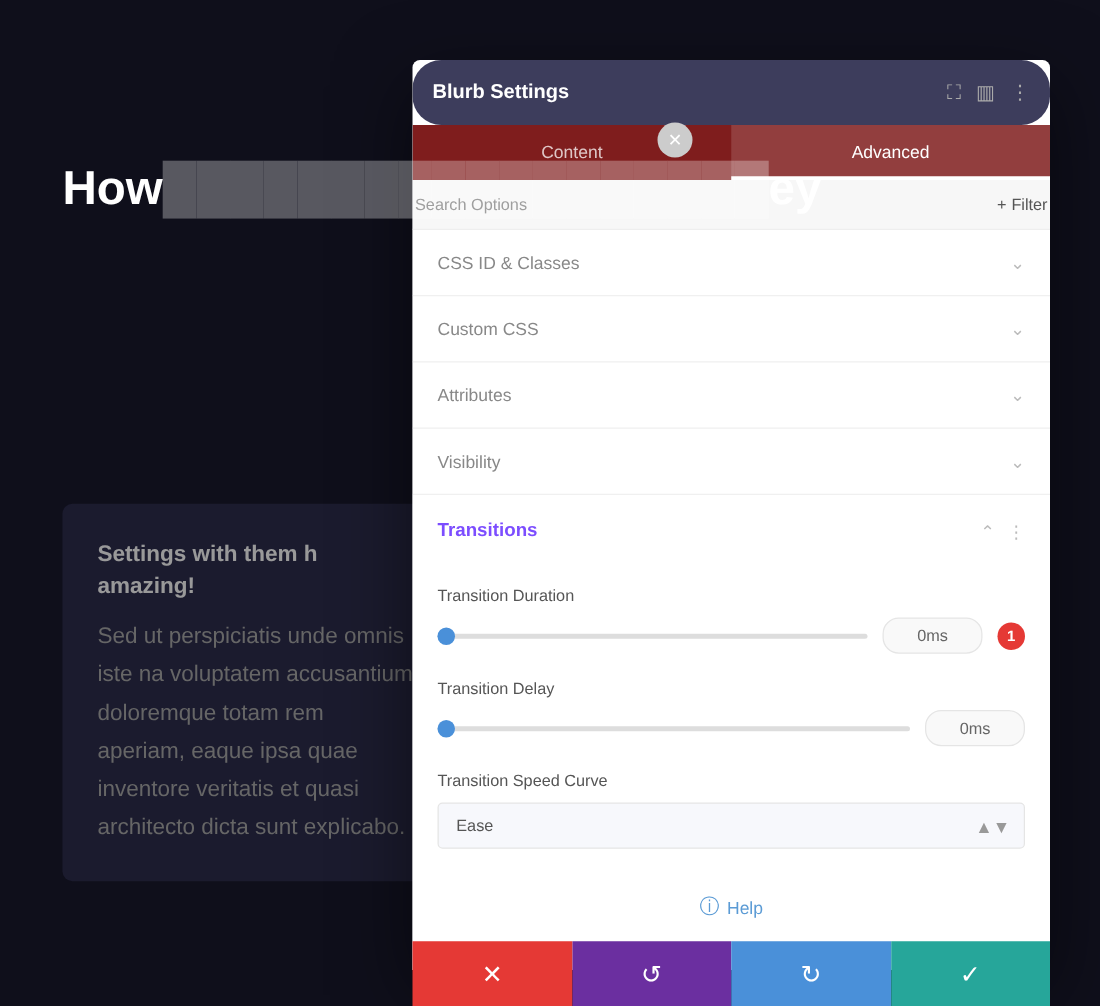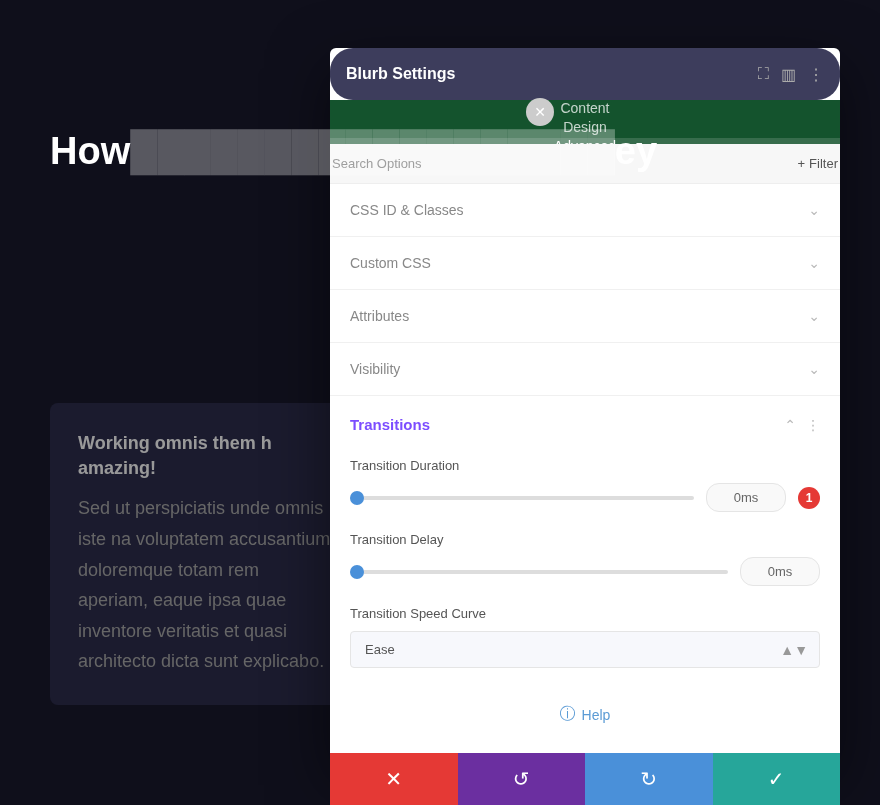--- a/index.html
+++ b/index.html
@@ -94,24 +94,23 @@
     .header-icon {
       color: #aaa;
       font-size: 16px;
       cursor: pointer;
       display: flex;
       align-items: center;
     }
 
     
     .panel-tabs {
-      background: #14532d;
+      background: #7f1d1d;
       display: flex;
       height: 44px;
-      flex-direction: column;
     }
 
     .tab {
       flex: 1;
       display: flex;
       align-items: center;
       justify-content: center;
       color: rgba(255,255,255,0.75);
       font-size: 14px;
       font-weight: 500;
@@ -193,21 +192,21 @@
     
     .transitions-section {
       padding: 20px 20px 24px;
       background: #fff;
     }
 
     .transitions-header {
       display: flex;
       align-items: center;
       justify-content: space-between;
-      margin-bottom: 25px;
+      margin-bottom: 36px;
     }
 
     .transitions-title {
       color: #7c4dff;
       font-size: 15px;
       font-weight: 600;
     }
 
     .transitions-icons {
       display: flex;
@@ -388,42 +387,41 @@
 <body>
 
 <div class="bg-content">
 </div>
 
 <div style="position:absolute;top:130px;left:50px;color:#fff;font-size:38px;font-weight:700;z-index:1;">
   <span>How</span><span style="opacity:0.3">██████████████████</span><span>ey</span>
 </div>
 
 <div class="bg-card">
-  <h3>Working omnis them h amazing!</h3>
+  <h3>Settings with them h amazing!</h3>
   <p>Sed ut perspiciatis unde omnis iste na voluptatem accusantium doloremque totam rem aperiam, eaque ipsa quae inventore veritatis et quasi architecto dicta sunt explicabo.</p>
 </div>
 
 <div class="modal-overlay"></div>
 
 <div class="panel-close">✕</div>
 
 <div class="settings-panel">
 
   <div class="panel-header">
     <span class="panel-title">Blurb Settings</span>
     <div class="panel-header-icons">
       <span class="header-icon">⛶</span>
       <span class="header-icon">▥</span>
       <span class="header-icon">⋮</span>
     </div>
   </div>
 
   <div class="panel-tabs">
     <div class="tab">Content</div>
-    <div class="tab">Design</div>
     <div class="tab active">Advanced</div>
   </div>
 
   <div class="search-bar">
     <div class="search-input-wrap">
       <input class="search-input" type="text" placeholder="Search Options" style="">
     </div>
     <button class="filter-btn">
       <span>+</span>
       <span>Filter</span>

